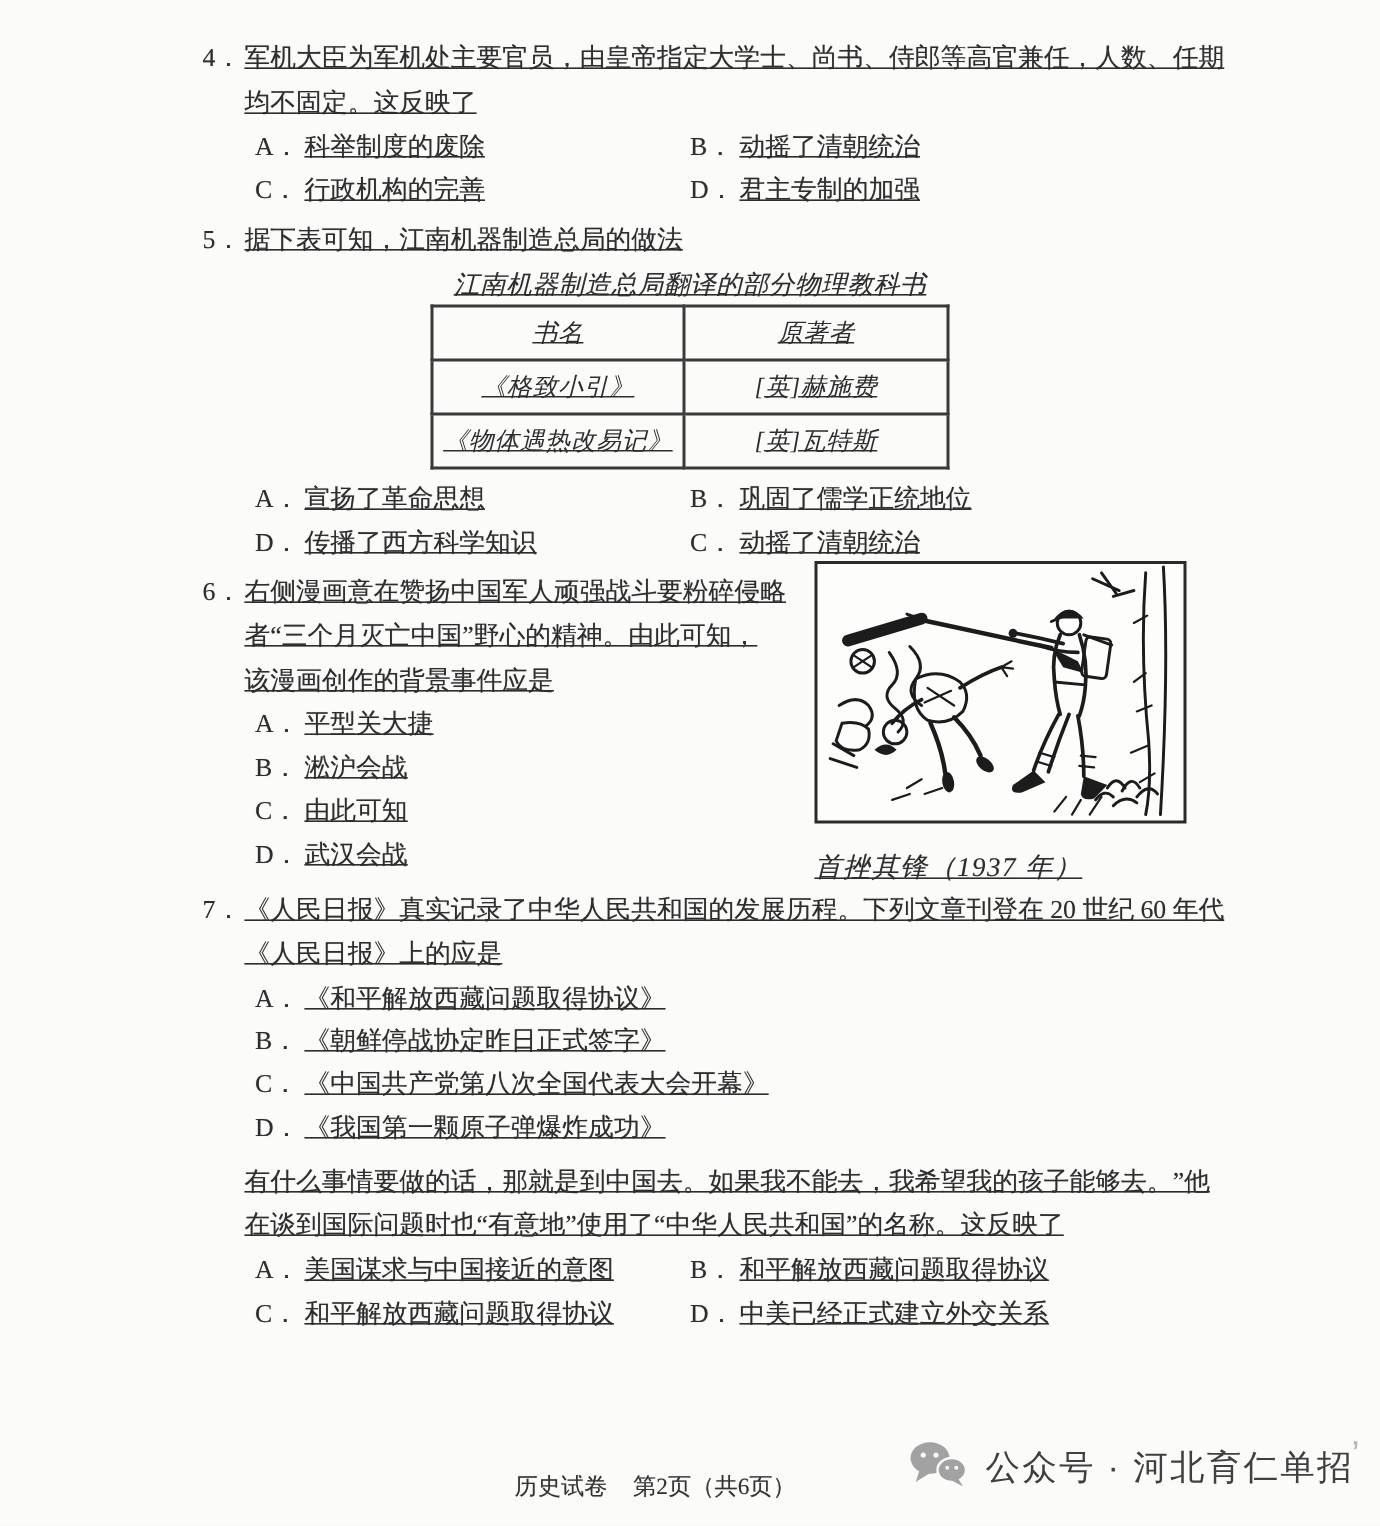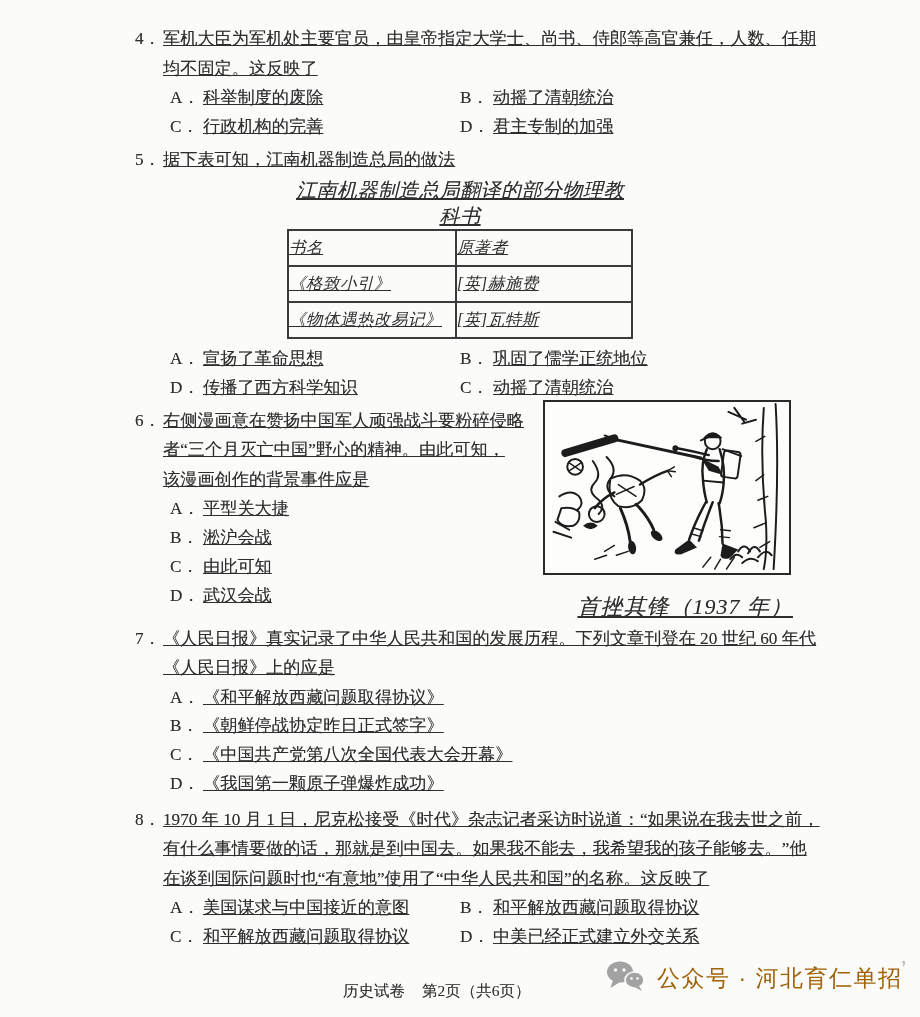--- a/index.html
+++ b/index.html
@@ -26,63 +26,63 @@
   .qline .qnum { display:inline-block; width:28px; }
   .qline.cont { padding-left:28px; }
   .options { margin-left:35px; margin-top:1px; margin-bottom:3px; }
   .options .opt { font-size:17.2px; line-height:28.8px; white-space:nowrap;
     text-shadow:0 0 .5px rgba(40,40,40,.45); }
   .options .olabel { display:inline-block; width:33px; }
   .options.grid2 { display:grid; grid-template-columns:290px auto; }
   
   .tbl-title {
     width:346px; margin-left:152px; margin-top:3px;
-    text-align:center; font-size:20px; line-height:26px;
+    text-align:center; font-size:17px; line-height:26px;
     font-style:italic; letter-spacing:.5px;
     text-shadow:0 0 .5px rgba(40,40,40,.4);
   }
   table.booktable {
     width:346px; margin-left:152px; margin-bottom:6px;
     border-collapse:collapse;
   }
   table.booktable td, table.booktable th {
     border:2px solid #3a3a3a; height:36px;
-    text-align:left; vertical-align:middle;
+    text-align:center; vertical-align:middle;
     font-size:16.5px; font-weight:normal; font-style:italic;
     letter-spacing:.5px;
   }
   table.booktable .col-name { width:48.8%; }
   
   .q6-wrap { display:flex; align-items:flex-start; }
   .q6-left { width:395px; flex:0 0 auto; }
   .q6-left .qline { white-space:normal; }
   .q6-fig { flex:0 0 auto; margin-left:13px; margin-top:-6px; width:250px; }
   .cartoon-frame {
     width:248px; height:175px; border:2px solid #2a2a2a; background:#fdfdfc;
   }
   .fig-caption {
-    margin-top:17px; text-align:right; font-size:22px;
+    margin-top:17px; text-align:left; font-size:18px;
     font-style:italic; letter-spacing:1px;
     text-shadow:0 0 .5px rgba(40,40,40,.4);
   }
   .stack .opt { display:block; }
   
   .footer {
     position:absolute; left:343px; top:981px;
     font-size:15.5px; color:#333; white-space:nowrap;
     text-shadow:0 0 .5px rgba(40,40,40,.4);
   }
   .footer .f-page { margin-left:17px; }
   .watermark {
     position:absolute; left:606px; top:960px;
     display:flex; align-items:center;
     font-family:"Liberation Sans","DejaVu Sans",sans-serif;
   }
   .wm-text {
-    margin-left:11px; font-size:23px; color:#a16207; letter-spacing:1.5px;
+    margin-left:11px; font-size:23px; color:#404040; letter-spacing:1.5px;
     white-space:nowrap;
   }
   .edge-mark {
     position:absolute; left:901px; top:956px;
     color:#b5b5b5; font-size:24px;
     font-family:"Liberation Sans",sans-serif;
   }
   svg .ln { fill:none; stroke:#1c1c1c; stroke-linecap:round; stroke-linejoin:round; }
   svg .fl { fill:#1c1c1c; stroke:none; }
 </style>
@@ -207,21 +207,20 @@
       <div class="qline cont">《人民日报》上的应是</div>
       <div class="options stack">
         <div class="opt"><span class="olabel">A．</span><span>《和平解放西藏问题取得协议》</span></div>
         <div class="opt"><span class="olabel">B．</span><span>《朝鲜停战协定昨日正式签字》</span></div>
         <div class="opt"><span class="olabel">C．</span><span>《中国共产党第八次全国代表大会开幕》</span></div>
         <div class="opt"><span class="olabel">D．</span><span>《我国第一颗原子弹爆炸成功》</span></div>
       </div>
     </section>
 
     <section class="question" style="margin-top:6px;">
-      <div class="qline"><span class="qnum">8．</span><span>1970 年 10 月 1 日，尼克松接受《时代》杂志记者采访时说道：“如果说在我去世之前，</span></div>
       <div class="qline cont">有什么事情要做的话，那就是到中国去。如果我不能去，我希望我的孩子能够去。”他</div>
       <div class="qline cont">在谈到国际问题时也“有意地”使用了“中华人民共和国”的名称。这反映了</div>
       <div class="options grid2">
         <div class="opt"><span class="olabel">A．</span><span>美国谋求与中国接近的意图</span></div>
         <div class="opt"><span class="olabel">B．</span><span>和平解放西藏问题取得协议</span></div>
         <div class="opt"><span class="olabel">C．</span><span>和平解放西藏问题取得协议</span></div>
         <div class="opt"><span class="olabel">D．</span><span>中美已经正式建立外交关系</span></div>
       </div>
     </section>
 

